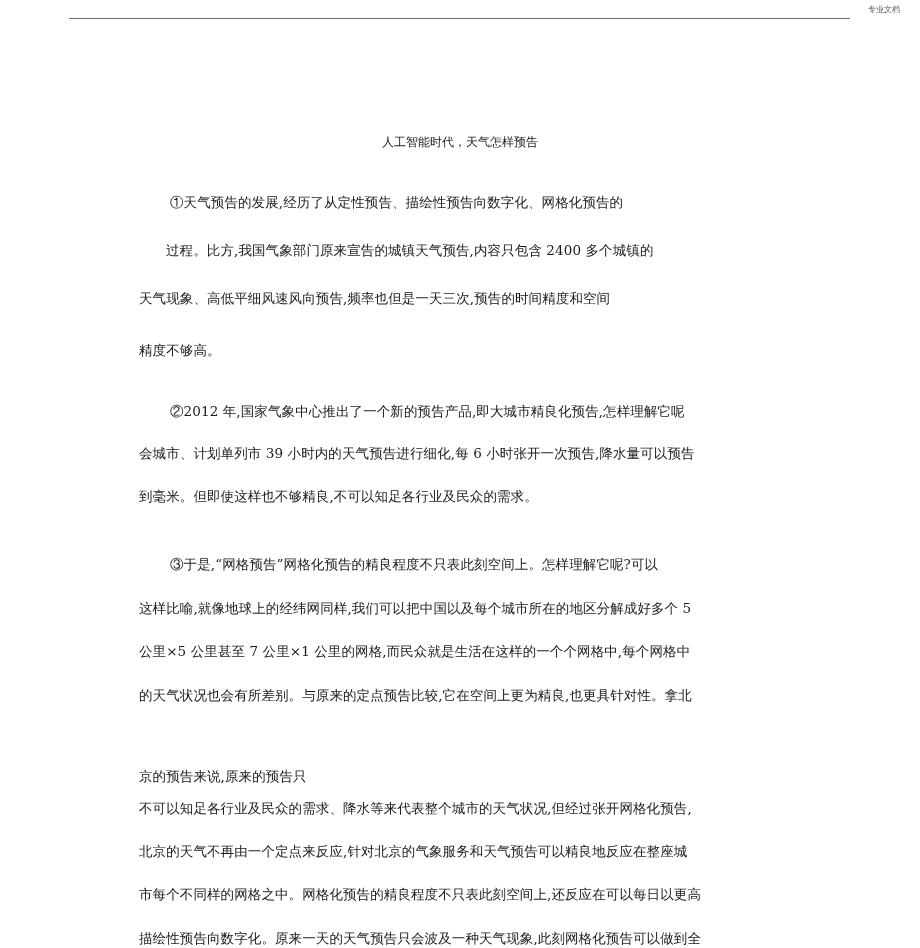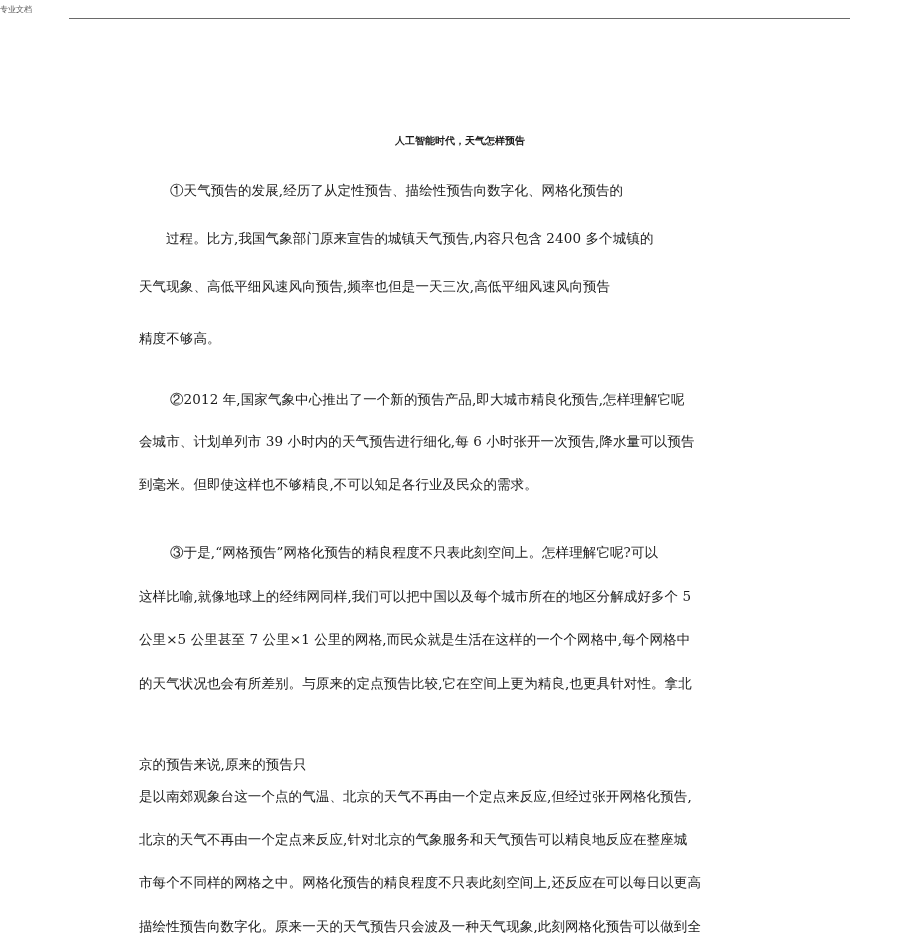--- a/index.html
+++ b/index.html
@@ -1,50 +1,50 @@
 <!DOCTYPE html>
 <html><head>
   <meta charset="utf-8">
   <style>
     html, body { margin: 0; padding: 0; background: #ffffff; }
     body { width: 920px; height: 948px; position: relative; overflow: hidden;
            font-family: "DejaVu Serif", "Liberation Serif", serif; color: #1a1a1a; }
-    .header-text { position: absolute; top: 4px; left: 0; width: 900px; text-align: left;
+    .header-text { position: absolute; top: 4px; left: 0; width: 900px; text-align: right;
            font-size: 8px; color: #555; font-family: "DejaVu Sans", sans-serif; }
     .header-rule { position: absolute; top: 18px; left: 69px; width: 781px; height: 1px;
            background: #6a6a6a; }
     .title { position: absolute; top: 134px; left: 0; width: 920px; text-align: center;
-           font-size: 10px; font-weight: bold; }
-    .line { position: absolute; left: 139px; font-size: 13.5px; white-space: nowrap; letter-spacing: 0.1px; }
+           font-size: 12px; }
+    .line { position: absolute; left: 139px; font-size: 13.5px; white-space: nowrap; letter-spacing: 0.1px; margin-top: 12px; }
     .line.indent1 { left: 170px; }
     .line.indent2 { left: 166px; }
   </style>
 </head>
 <body>
 
 <div>
   <div class="header-text">专业文档</div>
   <div class="header-rule"></div>
 </div>
 
 <div>
   <div class="title">人工智能时代，天气怎样预告</div>
 
   <div class="line indent1" style="top:182px">①天气预告的发展,经历了从定性预告、描绘性预告向数字化、网格化预告的</div>
   <div class="line indent2" style="top:230px">过程。比方,我国气象部门原来宣告的城镇天气预告,内容只包含 2400 多个城镇的</div>
-  <div class="line" style="top:278px">天气现象、高低平细风速风向预告,频率也但是一天三次,高低平细风速风向预告</div>
+  <div class="line" style="top:278px">天气现象、高低平细风速风向预告,频率也但是一天三次,预告的时间精度和空间</div>
   <div class="line" style="top:330px">精度不够高。</div>
 
   <div class="line indent1" style="top:391px">②2012 年,国家气象中心推出了一个新的预告产品,即大城市精良化预告,怎样理解它呢</div>
   <div class="line" style="top:433px">会城市、计划单列市 39 小时内的天气预告进行细化,每 6 小时张开一次预告,降水量可以预告</div>
   <div class="line" style="top:476px">到毫米。但即使这样也不够精良,不可以知足各行业及民众的需求。</div>
 
   <div class="line indent1" style="top:544px">③于是,“网格预告”网格化预告的精良程度不只表此刻空间上。怎样理解它呢?可以</div>
   <div class="line" style="top:588px">这样比喻,就像地球上的经纬网同样,我们可以把中国以及每个城市所在的地区分解成好多个 5</div>
   <div class="line" style="top:631px">公里×5 公里甚至 7 公里×1 公里的网格,而民众就是生活在这样的一个个网格中,每个网格中</div>
   <div class="line" style="top:675px">的天气状况也会有所差别。与原来的定点预告比较,它在空间上更为精良,也更具针对性。拿北</div>
   <div class="line" style="top:756px">京的预告来说,原来的预告只</div>
 
-  <div class="line" style="top:788px">是以南郊观象台这一个点的气温、北京的天气不再由一个定点来反应,但经过张开网格化预告,</div>
+  <div class="line" style="top:788px">不可以知足各行业及民众的需求、降水等来代表整个城市的天气状况,但经过张开网格化预告,</div>
   <div class="line" style="top:831px">北京的天气不再由一个定点来反应,针对北京的气象服务和天气预告可以精良地反应在整座城</div>
   <div class="line" style="top:874px">市每个不同样的网格之中。网格化预告的精良程度不只表此刻空间上,还反应在可以每日以更高</div>
   <div class="line" style="top:918px">描绘性预告向数字化。原来一天的天气预告只会波及一种天气现象,此刻网格化预告可以做到全</div>
 </div>
 
 </body></html>

